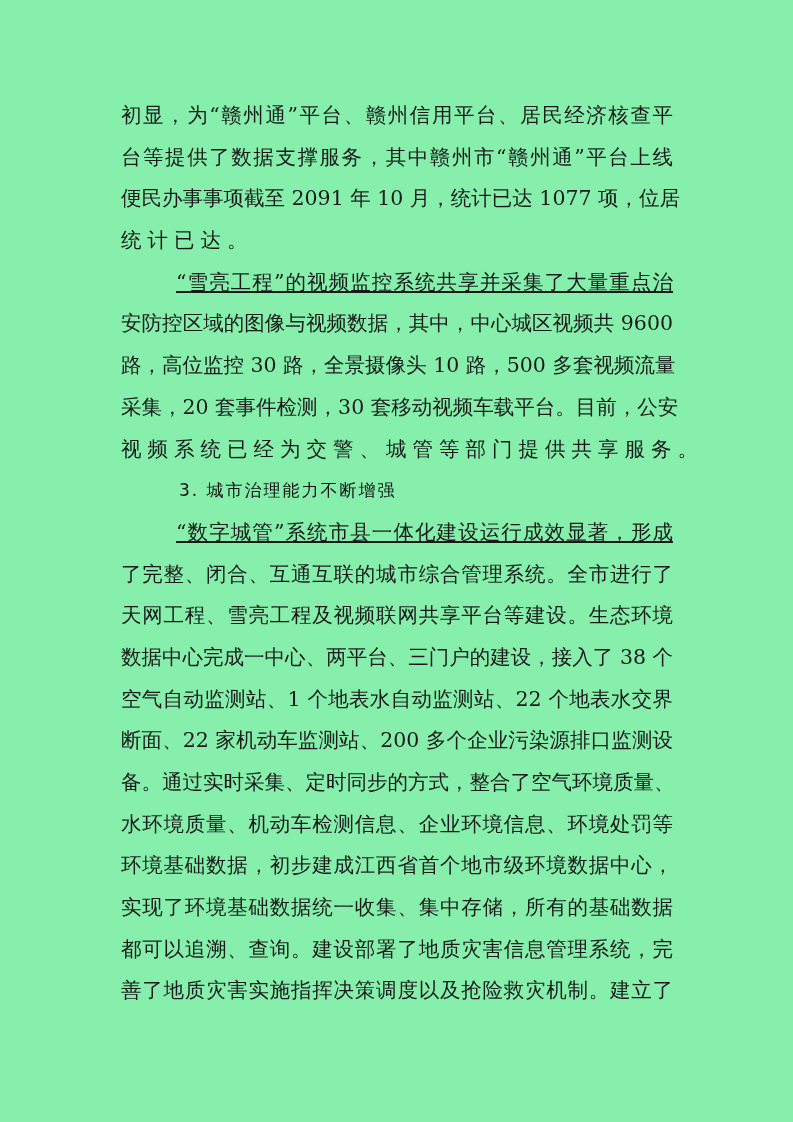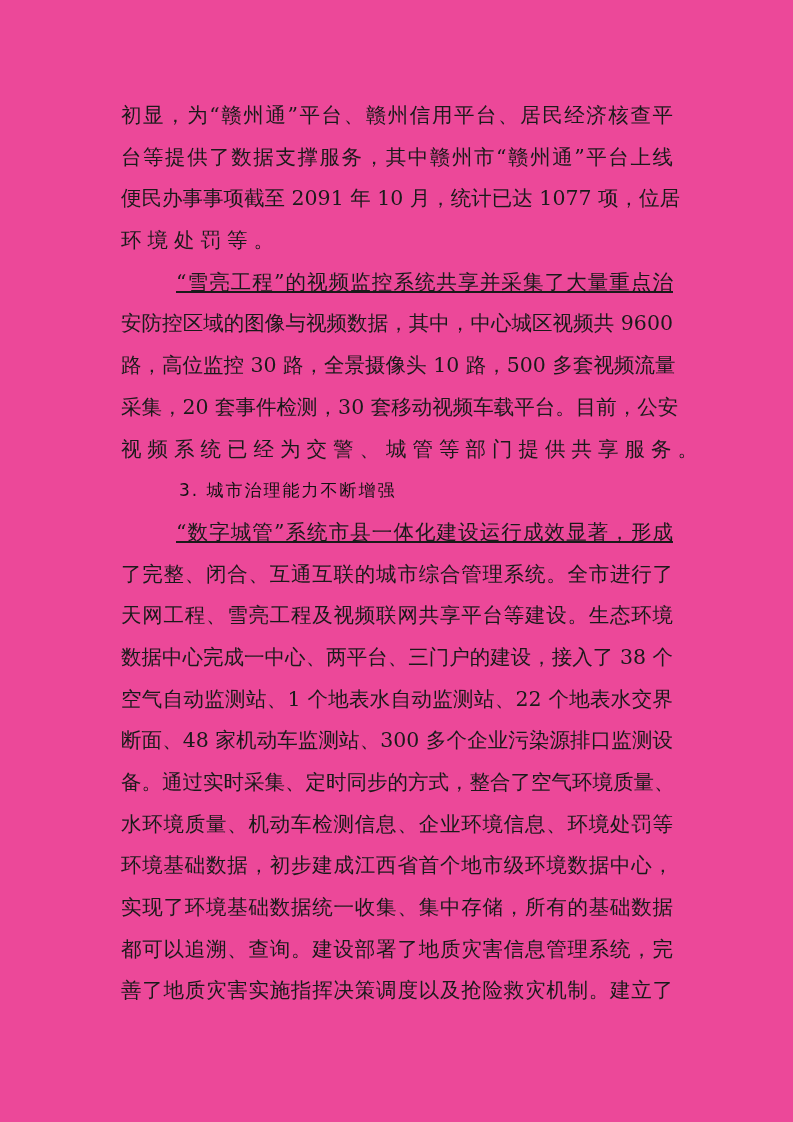--- a/index.html
+++ b/index.html
@@ -14,21 +14,21 @@
       overflow: hidden;
       font-family: "DejaVu Serif", "Liberation Serif", serif;
       color: #1a1a1a;
     }
     .page {
       position: absolute;
       left: 0;
       top: 0;
       width: 793px;
       height: 1122px;
-      background: #ec4899;
+      background: #86efac;
     }
     .text-block {
       position: absolute;
       left: 121px;
       top: 95px;
       width: 552px;
     }
     .line {
       height: 41.7px;
       line-height: 41.7px;
@@ -62,40 +62,40 @@
 </head>
 <body>
 
 <div class="page">
   <div class="text-block">
 
     <div>
       <div class="line">初显，为“赣州通”平台、赣州信用平台、居民经济核查平</div>
       <div class="line">台等提供了数据支撑服务，其中赣州市“赣州通”平台上线</div>
       <div class="line">便民办事事项截至 2091 年 10 月，统计已达 1077 项，位居</div>
-      <div class="line last">环境处罚等。</div>
+      <div class="line last">统计已达。</div>
     </div>
 
     <div>
       <div class="line indent">“雪亮工程”的视频监控系统共享并采集了大量重点治</div>
       <div class="line">安防控区域的图像与视频数据，其中，中心城区视频共 9600</div>
       <div class="line">路，高位监控 30 路，全景摄像头 10 路，500 多套视频流量</div>
       <div class="line">采集，20 套事件检测，30 套移动视频车载平台。目前，公安</div>
       <div class="line last">视频系统已经为交警、城管等部门提供共享服务。</div>
     </div>
 
     <div class="heading">3. 城市治理能力不断增强</div>
 
     <div>
       <div class="line indent">“数字城管”系统市县一体化建设运行成效显著，形成</div>
       <div class="line">了完整、闭合、互通互联的城市综合管理系统。全市进行了</div>
       <div class="line">天网工程、雪亮工程及视频联网共享平台等建设。生态环境</div>
       <div class="line">数据中心完成一中心、两平台、三门户的建设，接入了 38 个</div>
       <div class="line">空气自动监测站、1 个地表水自动监测站、22 个地表水交界</div>
-      <div class="line">断面、48 家机动车监测站、300 多个企业污染源排口监测设</div>
+      <div class="line">断面、22 家机动车监测站、200 多个企业污染源排口监测设</div>
       <div class="line">备。通过实时采集、定时同步的方式，整合了空气环境质量、</div>
       <div class="line">水环境质量、机动车检测信息、企业环境信息、环境处罚等</div>
       <div class="line">环境基础数据，初步建成江西省首个地市级环境数据中心，</div>
       <div class="line">实现了环境基础数据统一收集、集中存储，所有的基础数据</div>
       <div class="line">都可以追溯、查询。建设部署了地质灾害信息管理系统，完</div>
       <div class="line">善了地质灾害实施指挥决策调度以及抢险救灾机制。建立了</div>
     </div>
 
   </div>
 </div>

